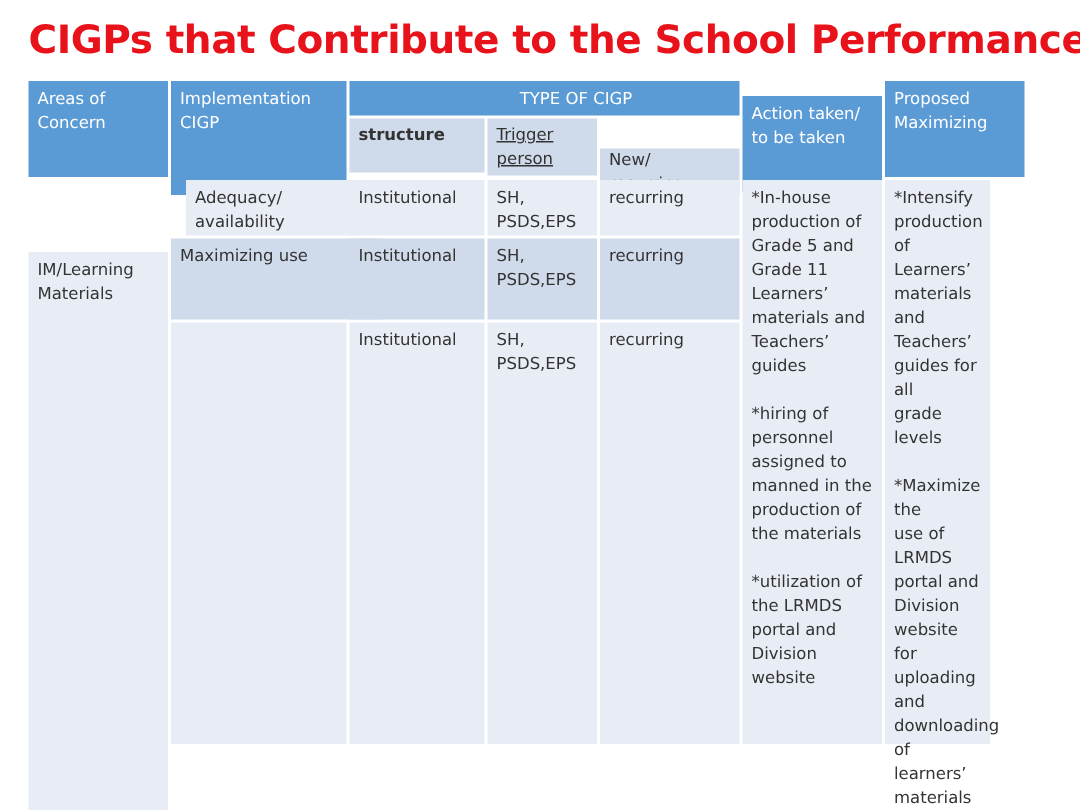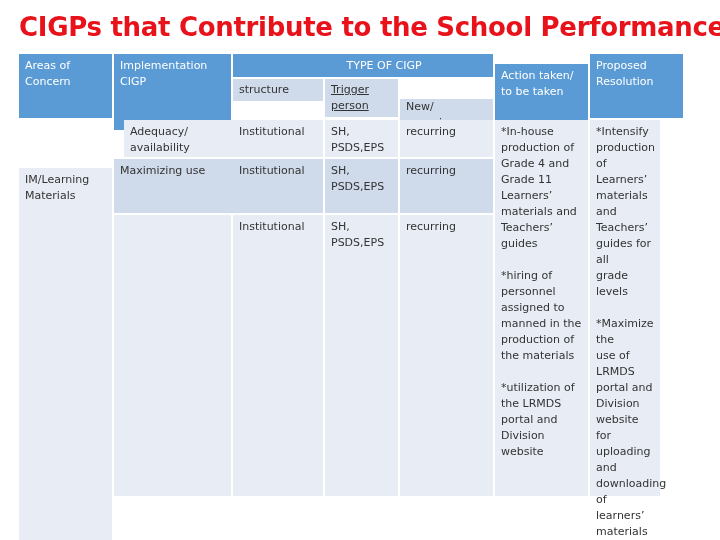--- a/index.html
+++ b/index.html
@@ -16,29 +16,29 @@
 </head>
 <body>
 
 <div class="title">CIGPs that Contribute to the School Performance</div>
 
 <div class="cell hdr pre" style="left:19px;top:54px;width:93px;height:64px;">Areas of
 Concern</div>
 <div class="cell hdr pre" style="left:114px;top:54px;width:117px;height:76px;">Implementation
 CIGP</div>
 <div class="cell hdr center" style="left:233px;top:54px;width:260px;height:23px;padding-left:48px;">TYPE OF CIGP</div>
-<div class="cell sub pre" style="left:233px;top:79px;width:90px;height:22px;padding-top:3px;">structure</div>
+<div class="cell sub pre" style="left:233px;top:79px;width:90px;height:36px;padding-top:3px;font-weight:bold;">structure</div>
 <div class="cell sub pre" style="left:325px;top:79px;width:73px;height:38px;padding-top:3px;text-decoration:underline;">Trigger
 person</div>
 <div class="cell sub pre" style="left:400px;top:79px;width:93px;height:32px;padding-top:0;margin-top:20px;">New/
 recurring</div>
 <div class="cell hdr pre" style="left:495px;top:64px;width:93px;height:64px;">Action taken/
 to be taken</div>
 <div class="cell hdr pre" style="left:590px;top:54px;width:93px;height:64px;">Proposed
-Resolution</div>
+Maximizing</div>
 
 <div class="cell light pre" style="left:19px;top:120px;width:93px;height:388px;margin-top:48px;">IM/Learning
 Materials</div>
 
 <div class="cell light pre" style="left:124px;top:120px;width:117px;height:37px;">Adequacy/
 availability</div>
 <div class="cell light pre" style="left:233px;top:120px;width:90px;height:37px;">Institutional</div>
 <div class="cell light pre" style="left:325px;top:120px;width:73px;height:37px;">SH,
 PSDS,EPS</div>
 <div class="cell light pre" style="left:400px;top:120px;width:93px;height:37px;">recurring</div>
@@ -50,21 +50,21 @@
 <div class="cell mid pre" style="left:400px;top:159px;width:93px;height:54px;">recurring</div>
 
 <div class="cell light pre" style="left:114px;top:215px;width:117px;height:281px;"></div>
 <div class="cell light pre" style="left:233px;top:215px;width:90px;height:281px;">Institutional</div>
 <div class="cell light pre" style="left:325px;top:215px;width:73px;height:281px;">SH,
 PSDS,EPS</div>
 <div class="cell light pre" style="left:400px;top:215px;width:93px;height:281px;">recurring</div>
 
 <div class="cell light pre" style="left:495px;top:120px;width:93px;height:376px;">*In-house
 production of
-Grade 4 and
+Grade 5 and
 Grade 11
 Learners’
 materials and
 Teachers’
 guides
 
 *hiring of
 personnel
 assigned to
 manned in the

